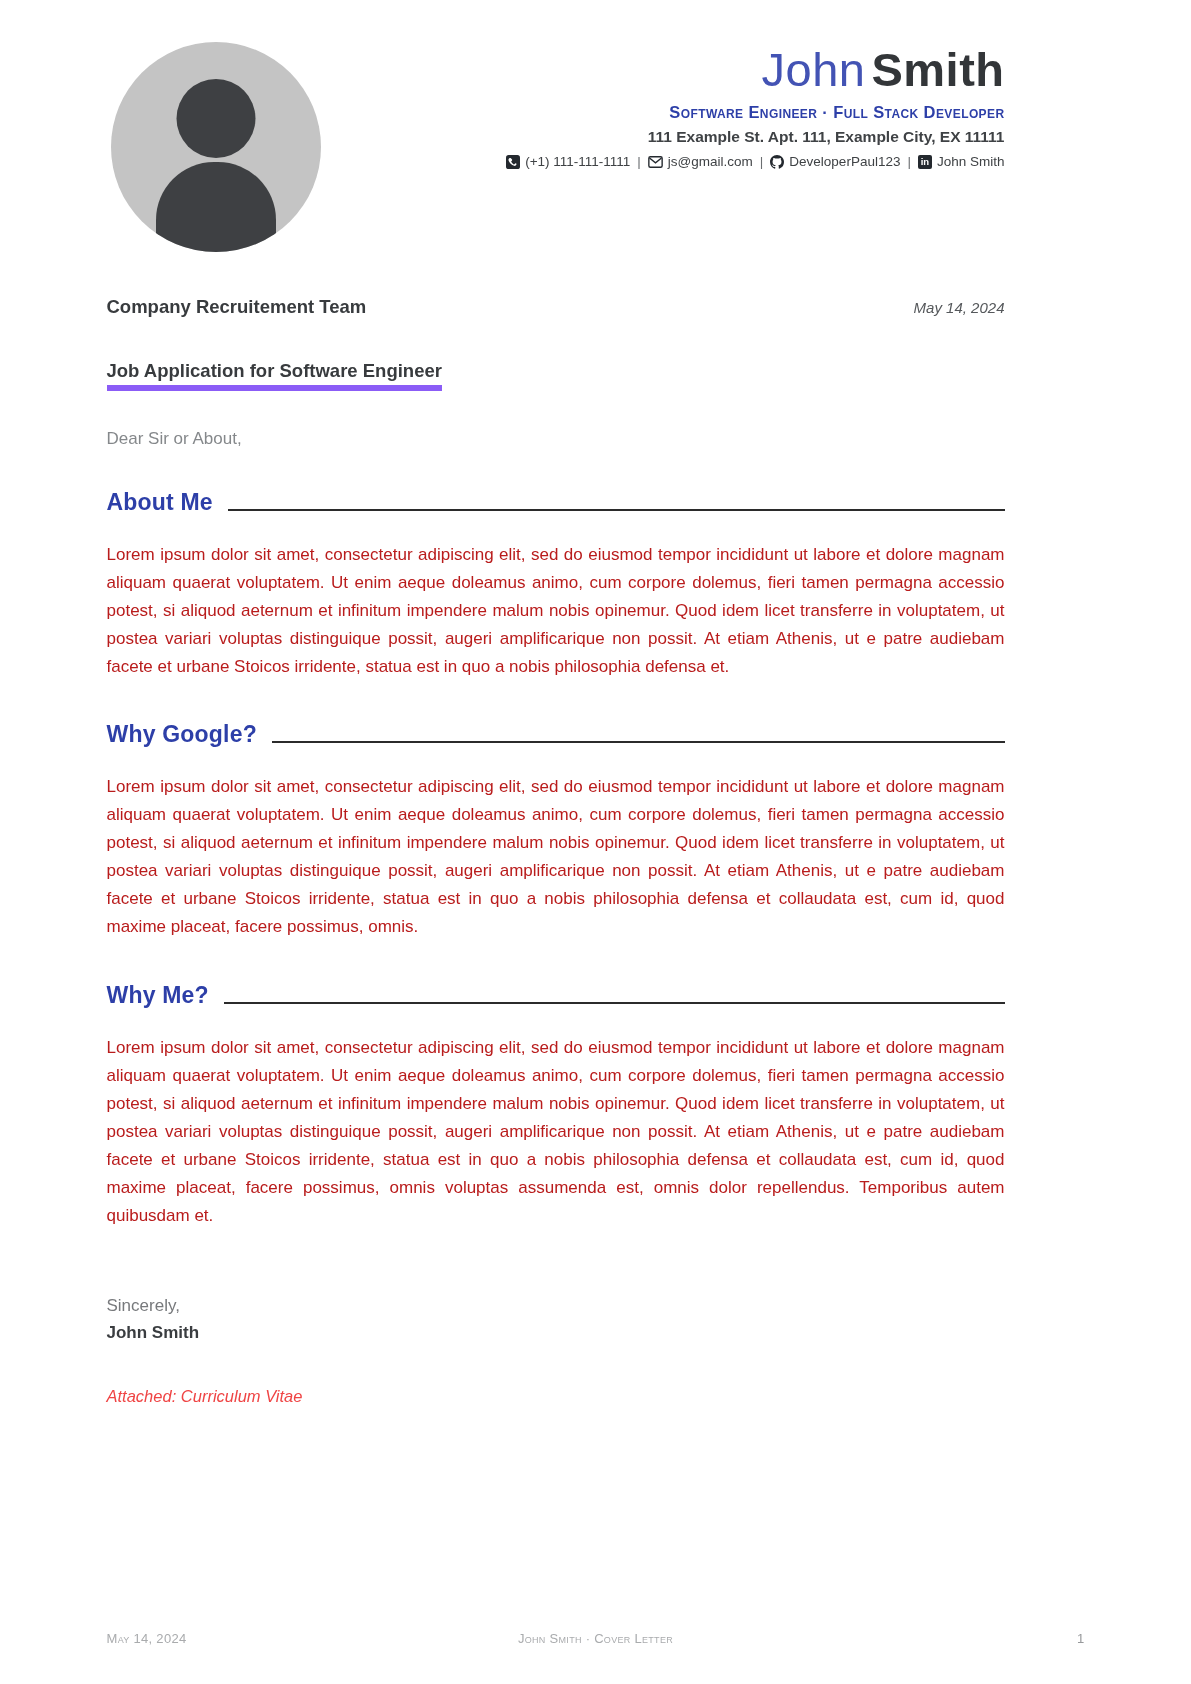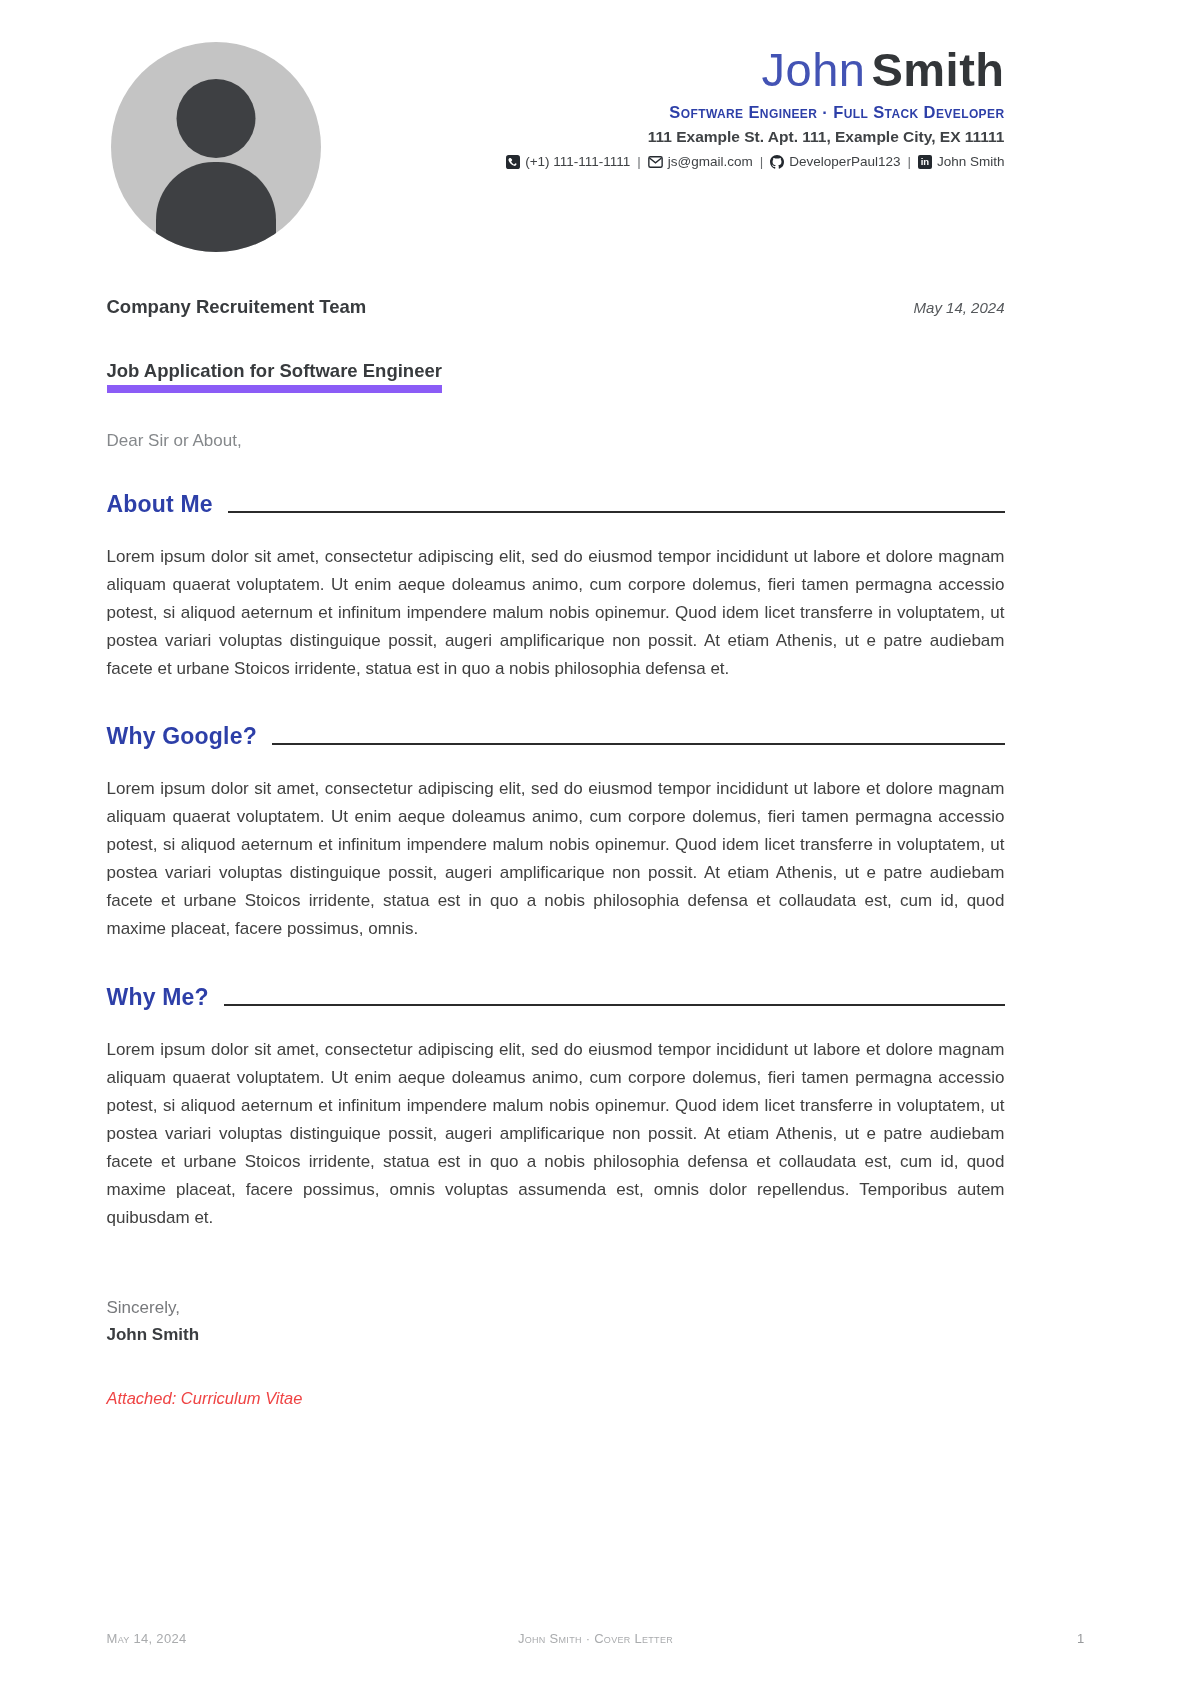--- a/index.html
+++ b/index.html
@@ -62,31 +62,31 @@
     display: flex; justify-content: space-between; align-items: baseline;
   }
   .recipient-name { font-size: 18.5px; font-weight: 700; color: #383b3e; }
   .letter-date { font-size: 15px; font-style: italic; color: #55585b; }
   .company-block { margin-top: 25px; color: #55585b; font-size: 15.5px; line-height: 1.82; font-variant: small-caps; }
 
   
   .subject {
     display: inline-block; margin-top: 42px;
     font-size: 18.5px; font-weight: 700; color: #383b3e;
-    border-bottom: 8px solid #8b5cf6; padding-bottom: 3px;
+    border-bottom: 6px solid #8b5cf6; padding-bottom: 3px;
   }
   .salutation { margin-top: 38px; color: #85888b; font-size: 17px; }
 
   
   .section { margin-top: 40px; }
   .section-titlebar { display: flex; align-items: flex-end; }
   .section-title { color: #2d3fa8; font-weight: 700; font-size: 23px; letter-spacing: 0.2px; }
   .section-rule { flex: 1; height: 2px; background: #2b2b2b; margin: 0 0 5px 15px; }
   .section-body {
-    margin-top: 25px; color: #404040; font-size: 17px; line-height: 1.65;
+    margin-top: 25px; color: #b91c1c; font-size: 17px; line-height: 1.65;
     text-align: justify; hyphens: auto; -webkit-hyphens: auto;
   }
 
   
   .closing { margin-top: 66px; font-size: 17px; color: #77797c; }
   .signature { margin-top: 7px; font-size: 17px; font-weight: 700; color: #3a3d40; }
   .attachment { margin-top: 44px; font-size: 16.5px; font-style: italic; color: #ef4444; }
 
   
   .footer {

